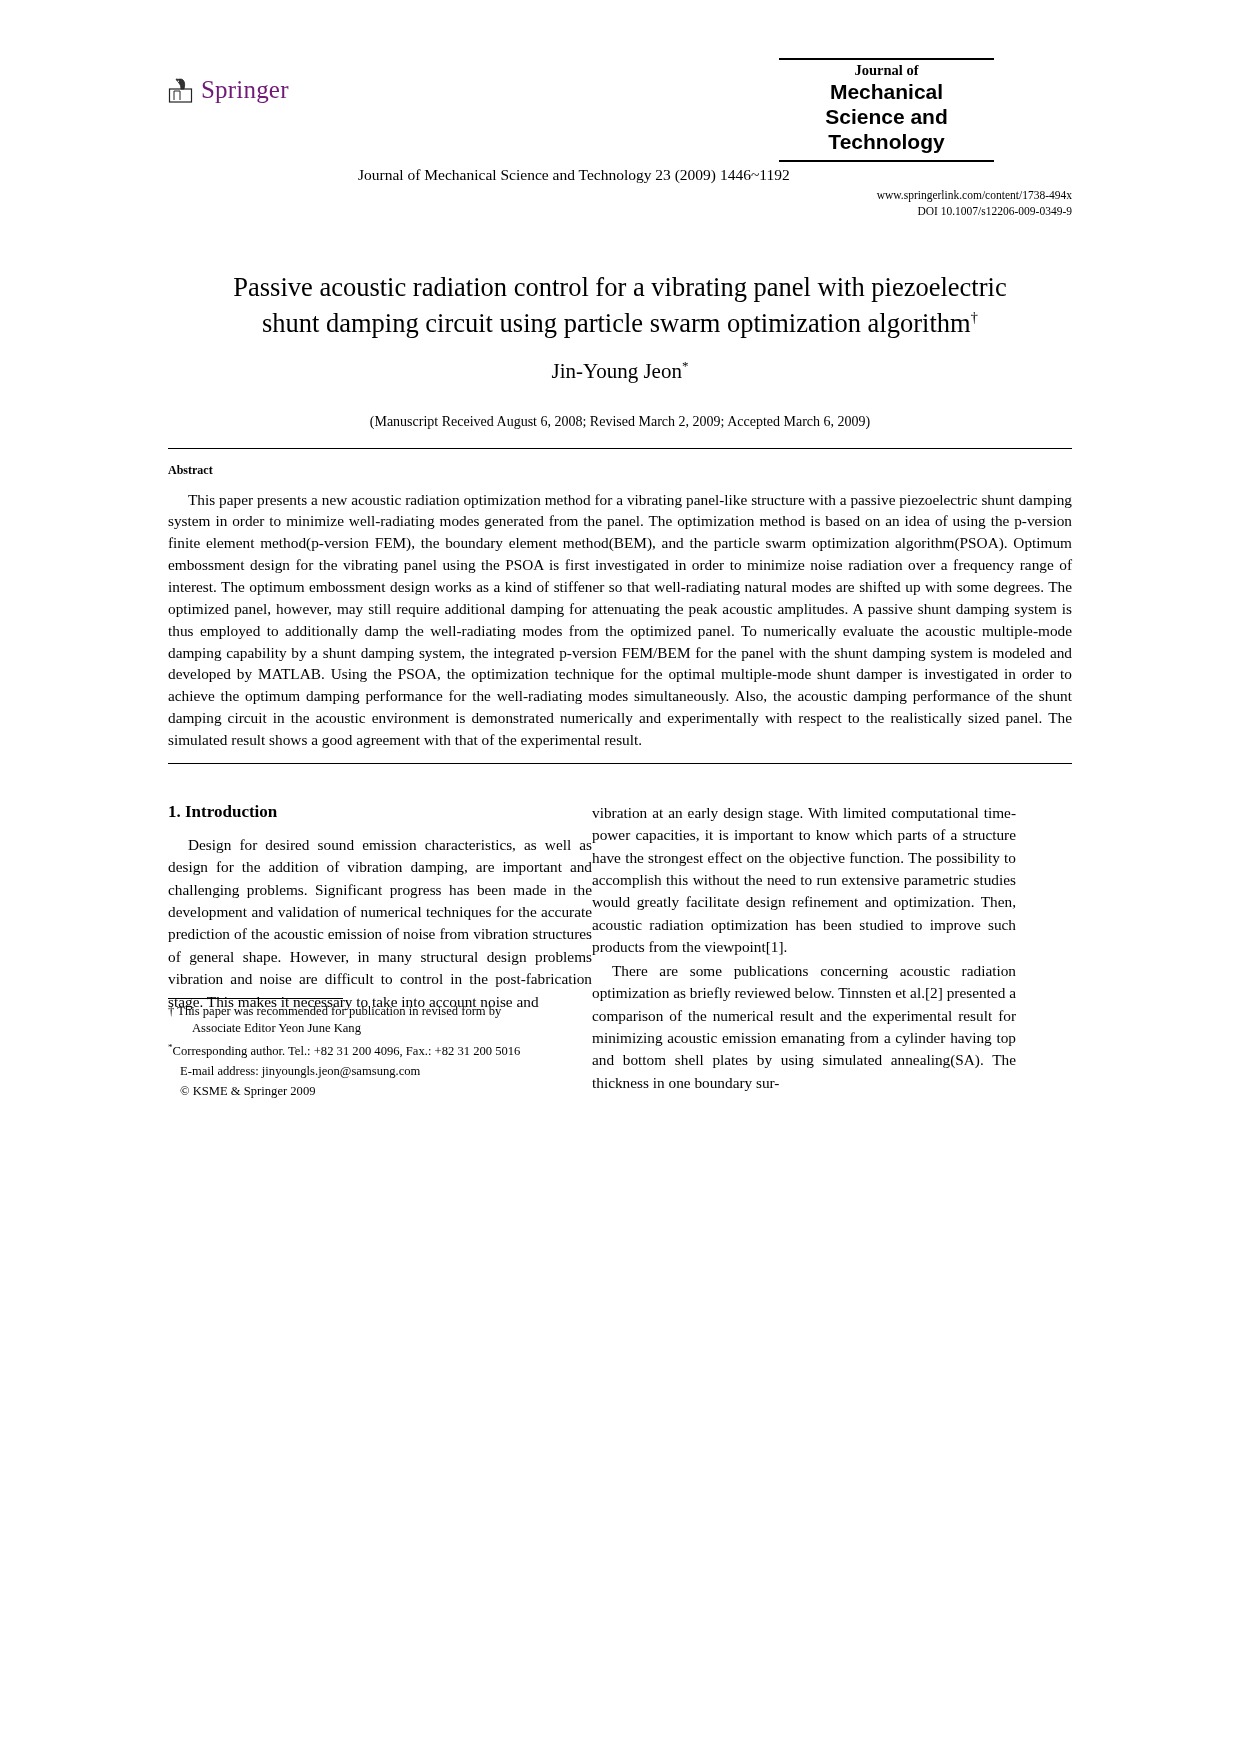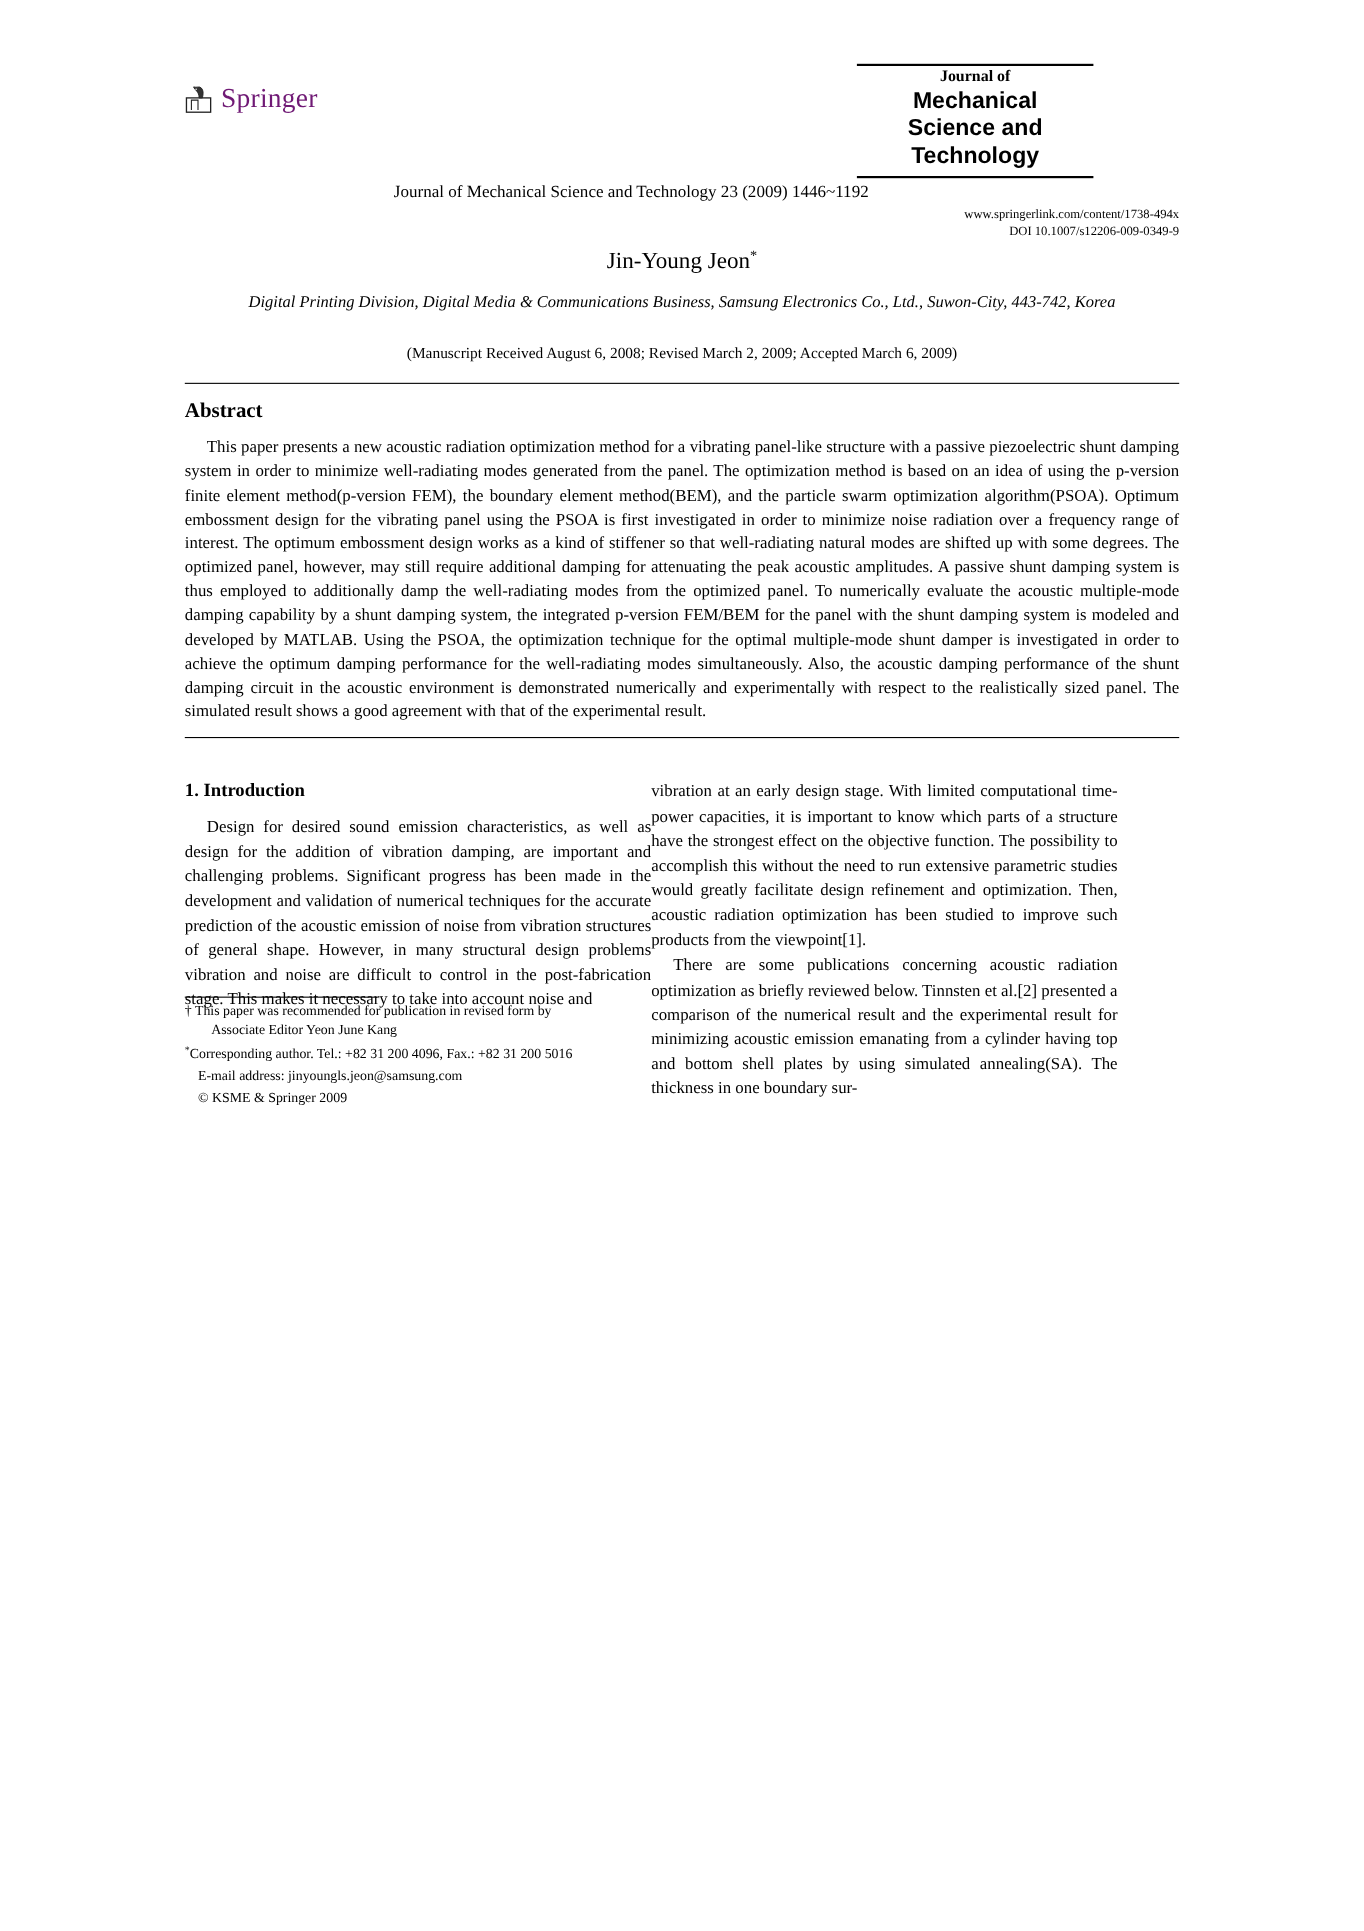--- a/index.html
+++ b/index.html
@@ -121,21 +121,21 @@
   }
   .rule {
     border: none;
     border-top: 1px solid #000;
     margin: 18px 0 0 0;
     height: 0;
   }
 
   
   .abstract-h {
-    font-size: 19px;
+    font-size: 12px;
     font-weight: bold;
     margin-top: 14px;
   }
   .abstract-p {
     font-size: 15.3px;
     line-height: 1.43;
     text-align: justify;
     margin-top: 11px;
     text-indent: 20px;
   }
@@ -225,26 +225,29 @@
       </div>
 
       <div class="journal-line">Journal of Mechanical Science and Technology 23 (2009) 1446~1192</div>
 
       <div class="weblink">
         <div>www.springerlink.com/content/1738-494x</div>
         <div>DOI 10.1007/s12206-009-0349-9</div>
       </div>
     </div>
 
+    <div class="title">
+      <span>Passive acoustic radiation control for a vibrating panel with piezoelectric</span><br>
+      <span>shunt damping circuit using particle swarm optimization algorithm</span><sup>†</sup>
+    </div>
 
     <div class="authors">
       <span>Jin-Young Jeon</span><sup>*</sup>
     </div>
 
-    <div class="affiliation">Digital Printing Division, Digital Media &amp; Communications Business, Samsung Electronics Co., Ltd., Suwon-City, 443-742, Korea</div>
 
     <div class="received">(Manuscript Received August 6, 2008; Revised March 2, 2009; Accepted March 6, 2009)</div>
 
     <hr class="rule">
 
     <div class="abstract-h">Abstract</div>
     <div class="abstract-p">This paper presents a new acoustic radiation optimization method for a vibrating panel-like structure with a passive piezoelectric shunt damping system in order to minimize well-radiating modes generated from the panel. The optimization method is based on an idea of using the p-version finite element method(p-version FEM), the boundary element method(BEM), and the particle swarm optimization algorithm(PSOA). Optimum embossment design for the vibrating panel using the PSOA is first investigated in order to minimize noise radiation over a frequency range of interest. The optimum embossment design works as a kind of stiffener so that well-radiating natural modes are shifted up with some degrees. The optimized panel, however, may still require additional damping for attenuating the peak acoustic amplitudes. A passive shunt damping system is thus employed to additionally damp the well-radiating modes from the optimized panel. To numerically evaluate the acoustic multiple-mode damping capability by a shunt damping system, the integrated p-version FEM/BEM for the panel with the shunt damping system is modeled and developed by MATLAB. Using the PSOA, the optimization technique for the optimal multiple-mode shunt damper is investigated in order to achieve the optimum damping performance for the well-radiating modes simultaneously. Also, the acoustic damping performance of the shunt damping circuit in the acoustic environment is demonstrated numerically and experimentally with respect to the realistically sized panel. The simulated result shows a good agreement with that of the experimental result.</div>
 
 
     <hr class="rule2">

